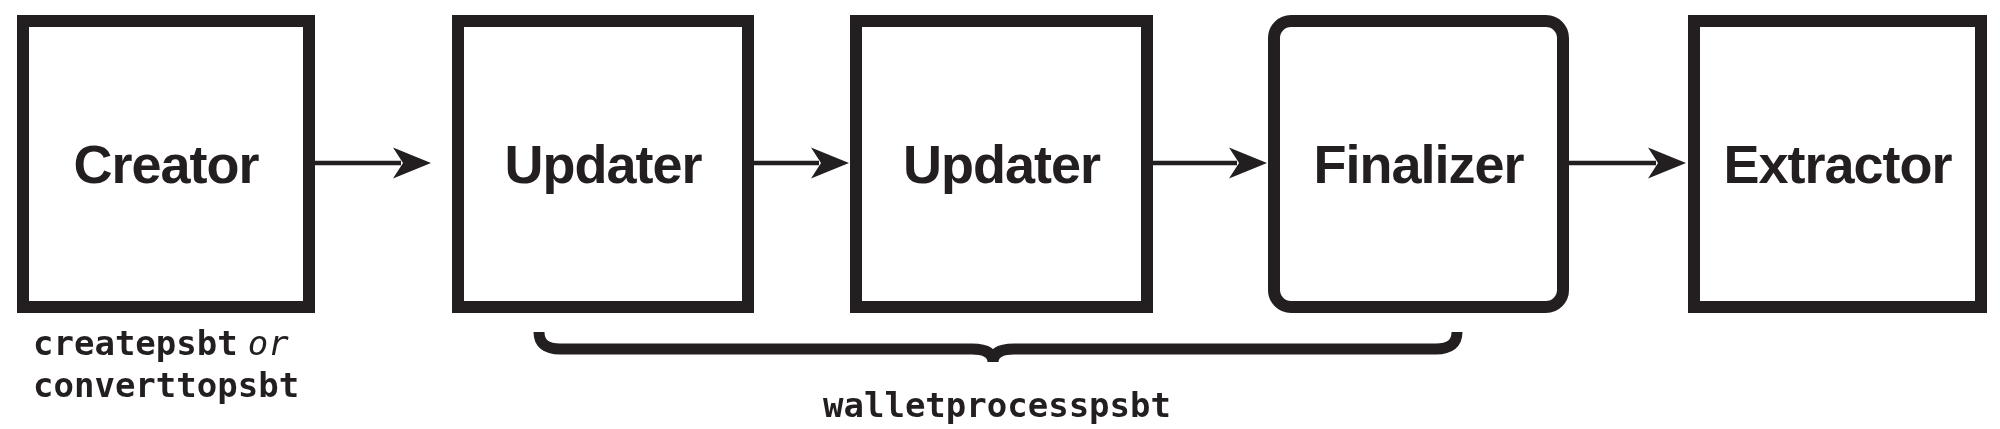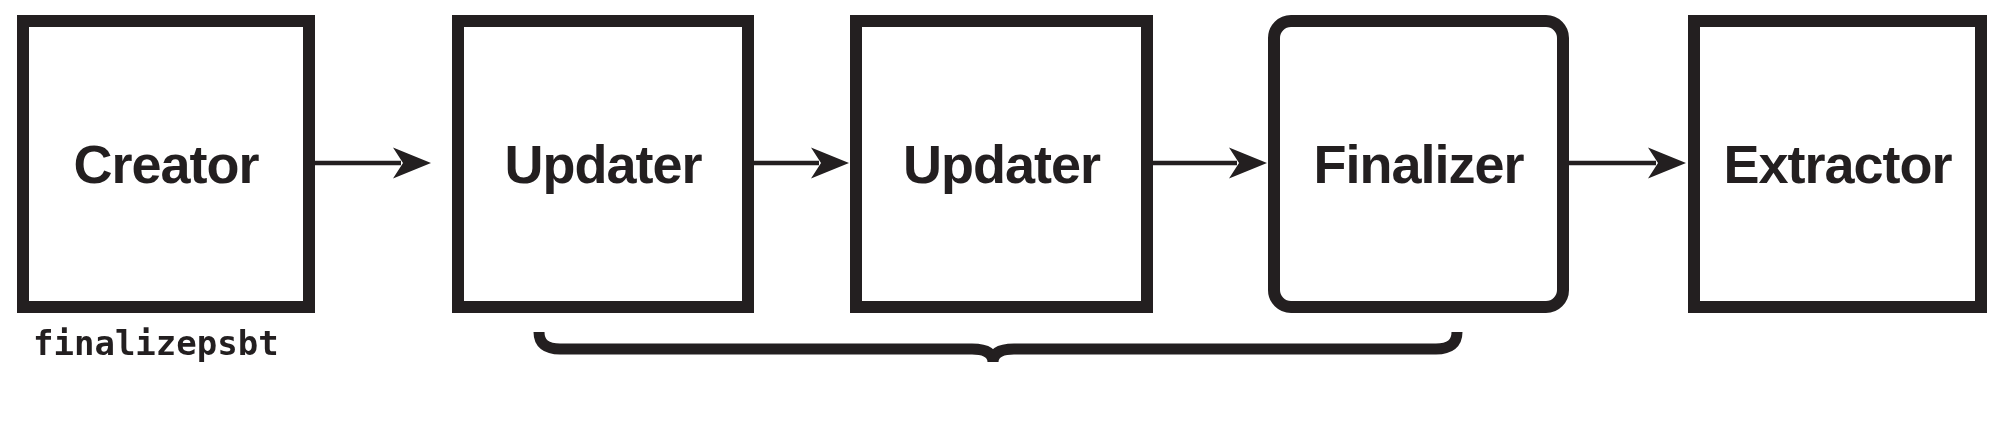--- a/index.html
+++ b/index.html
@@ -98,18 +98,20 @@
     <span class="box-label">Updater</span>
   </div>
   <div class="box" style="left:1268px; width:301px;border-radius:23px;">
     <span class="box-label">Finalizer</span>
   </div>
   <div class="box" style="left:1688px; width:299px;">
     <span class="box-label">Extractor</span>
   </div>
 
   <div class="code-note" style="left:33px; top:322px;">
-    <div><span>finalizepsbt</span></div>
+    <div><span>createpsbt</span><span class="or-word">or</span></div>
+    <div><span>converttopsbt</span></div>
   </div>
 
+  <div class="code-note centered" style="left:797px; top:384px; width:400px;">walletprocesspsbt</div>
 
 
 </div>
 
 </body></html>

